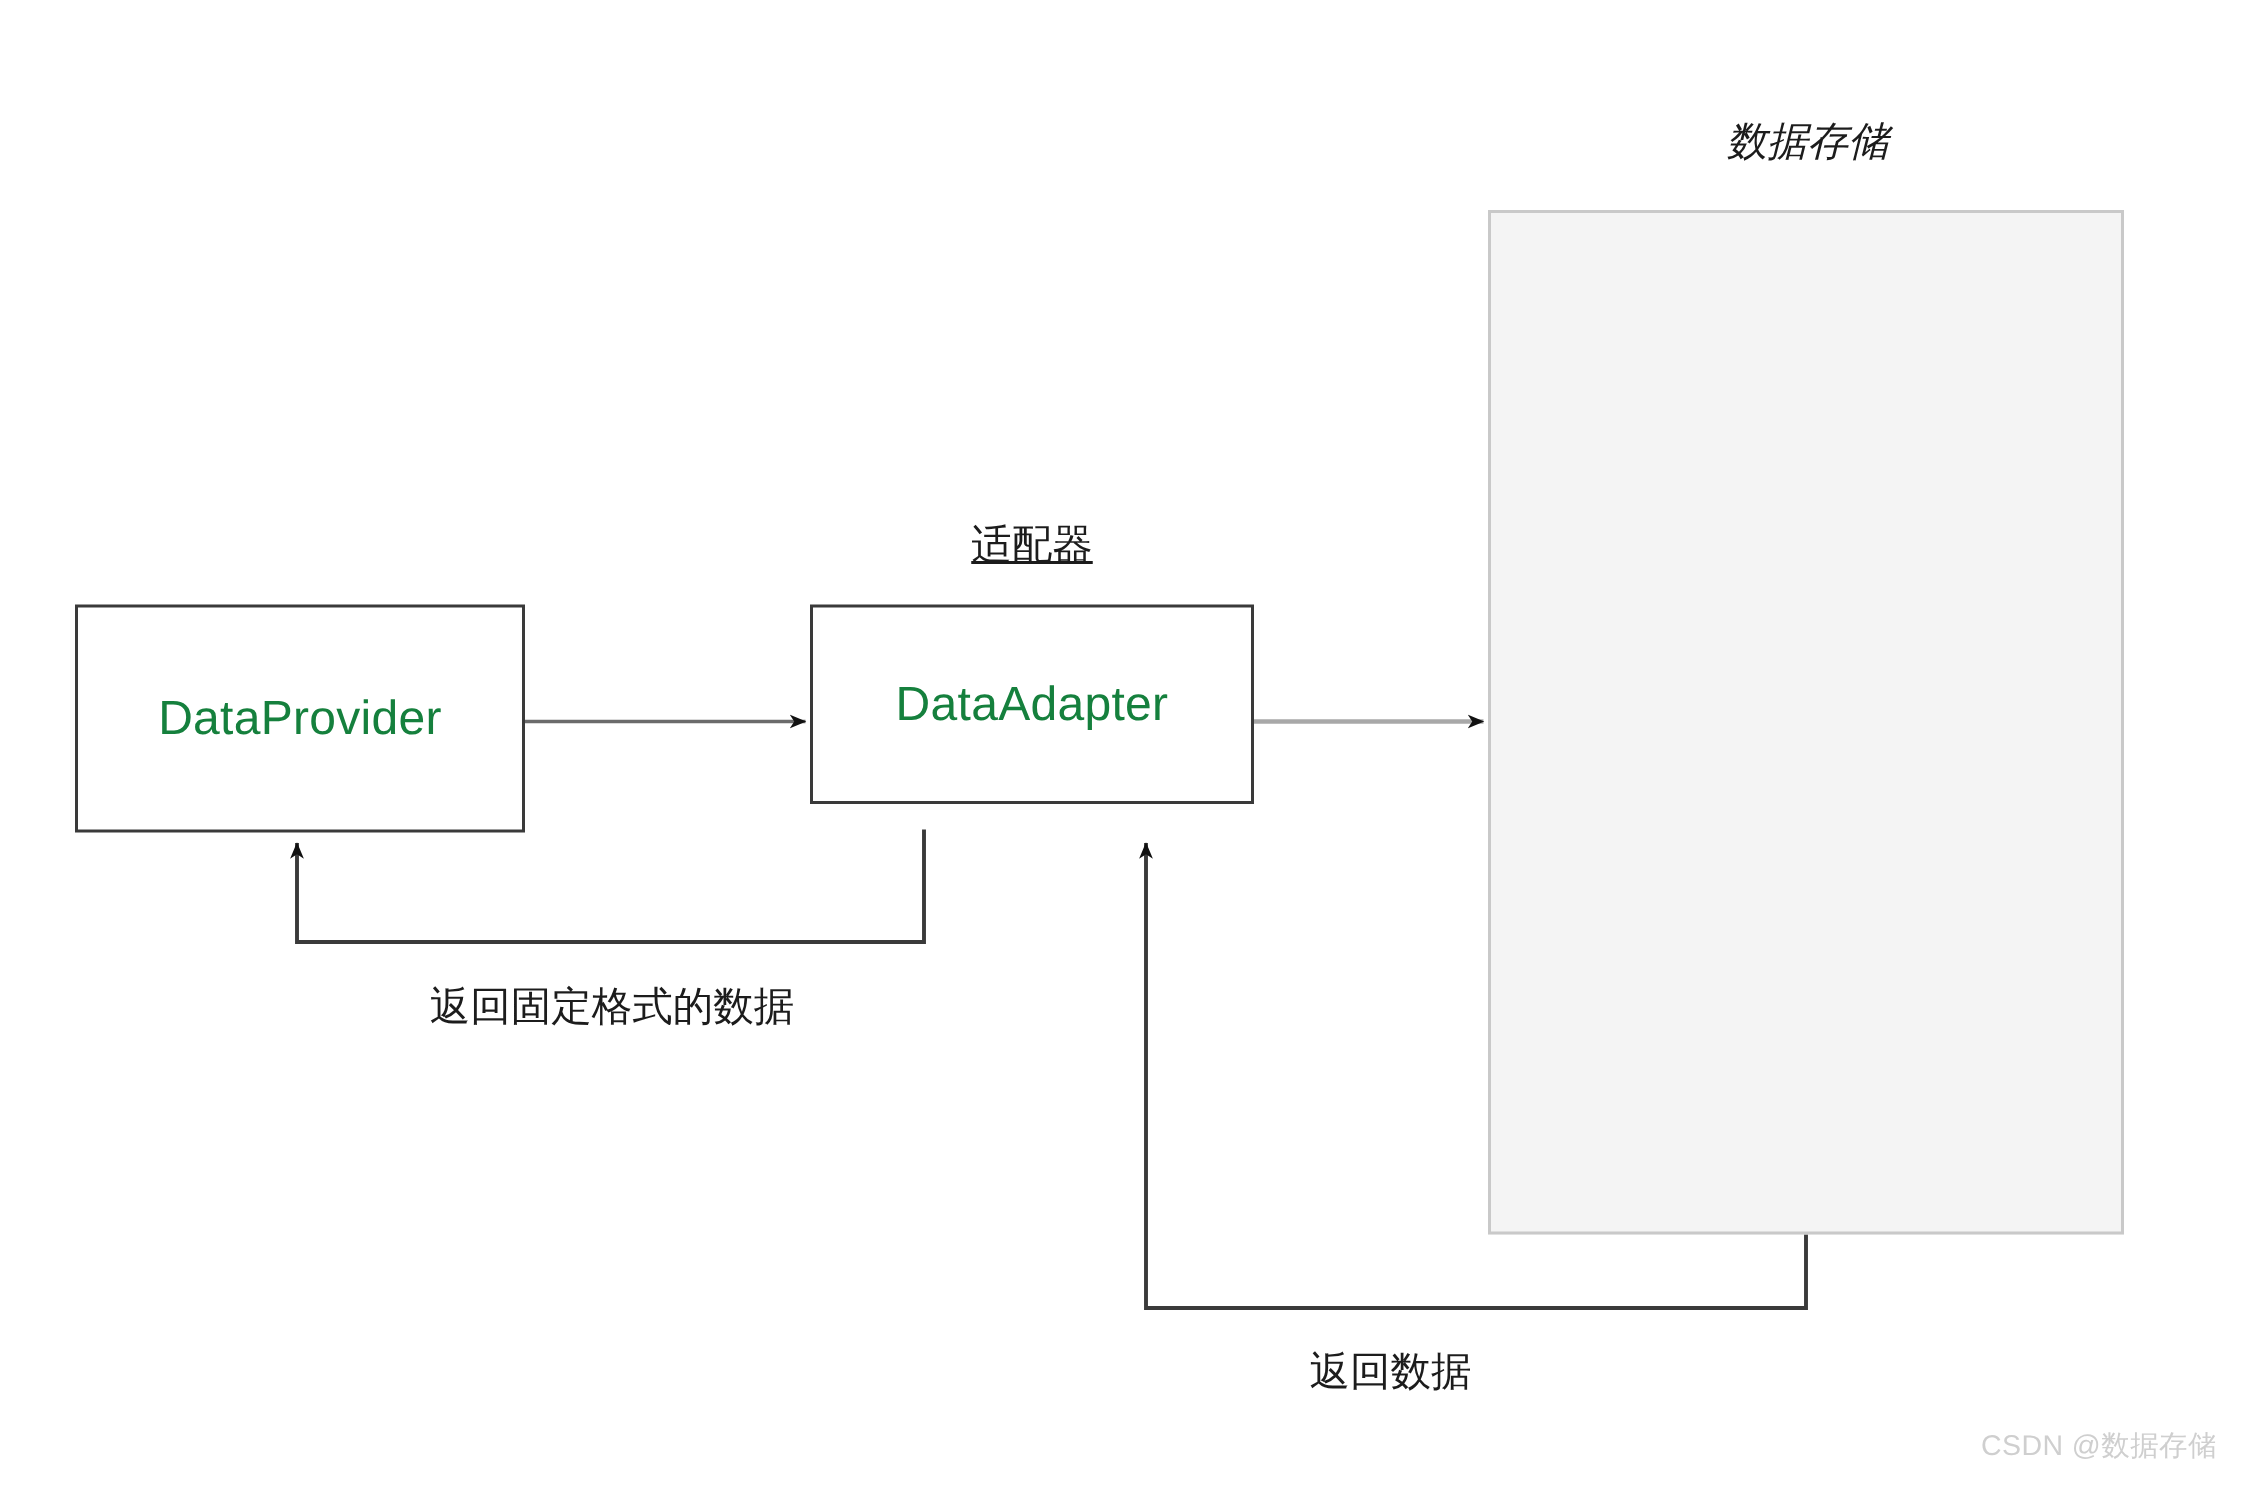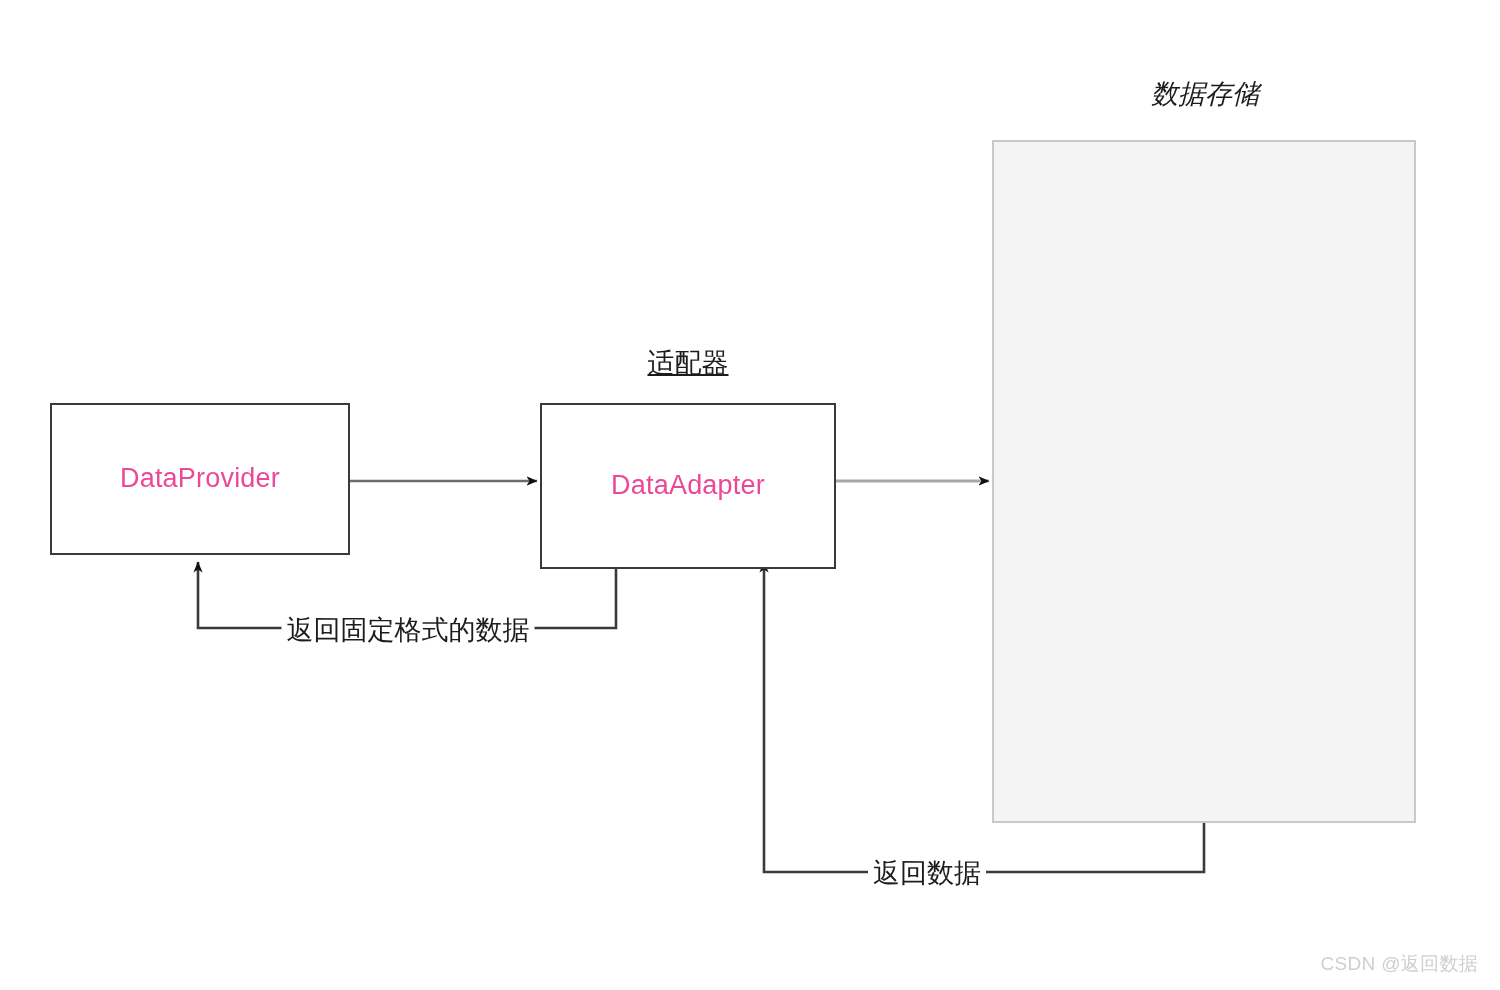--- a/index.html
+++ b/index.html
@@ -27,32 +27,32 @@
   
   .node {
     position: absolute;
     box-sizing: border-box;
     background: #ffffff;
     border: 2px solid #3a3a3a;
     display: flex;
     align-items: center;
     justify-content: center;
     text-align: center;
-    color: #ec4899;
-    font-size: 27px;
+    color: #15803d;
+    font-size: 32px;
     letter-spacing: 0.2px;
     line-height: 1.30;
   }
   #node-dataprovider {
     left: 50px;  top: 403px;
     width: 300px; height: 152px;
   }
   #node-dataadapter {
     left: 540px; top: 403px;
-    width: 296px; height: 166px;
+    width: 296px; height: 133px;
   }
   
   #storage-container {
     position: absolute;
     left: 992px; top: 140px;
     width: 424px; height: 683px;
     box-sizing: border-box;
     background: #f4f4f4;
     border: 2px solid #c9c9c9;
   }
@@ -72,20 +72,21 @@
   
   .edge-label {
     position: absolute;
     color: #1c1c1c;
     font-size: 27px;
     white-space: nowrap;
     transform: translate(-50%, -50%);
     background: #ffffff;
     padding: 0 5px;
     line-height: 1.1;
+    margin-top: 41px;
   }
   #edge-label-fixed-format { left: 408px;  top: 631px; }
   #edge-label-return-data  { left: 927px;  top: 874px; }
 
   
   #watermark {
     position: absolute;
     right: 22px;
     bottom: 13px;
     color: #cfcfcf;
@@ -129,15 +130,15 @@
   <div class="node" id="node-dataadapter">DataAdapter</div>
 
   <div class="caption" id="caption-storage">数据存储</div>
 
   <div class="caption" id="caption-adapter">适配器</div>
 
   <div class="edge-label" id="edge-label-fixed-format">返回固定格式的数据</div>
 
   <div class="edge-label" id="edge-label-return-data">返回数据</div>
 
-  <div id="watermark">CSDN @返回数据</div>
+  <div id="watermark">CSDN @数据存储</div>
 
 </div>
 
 </body></html>

